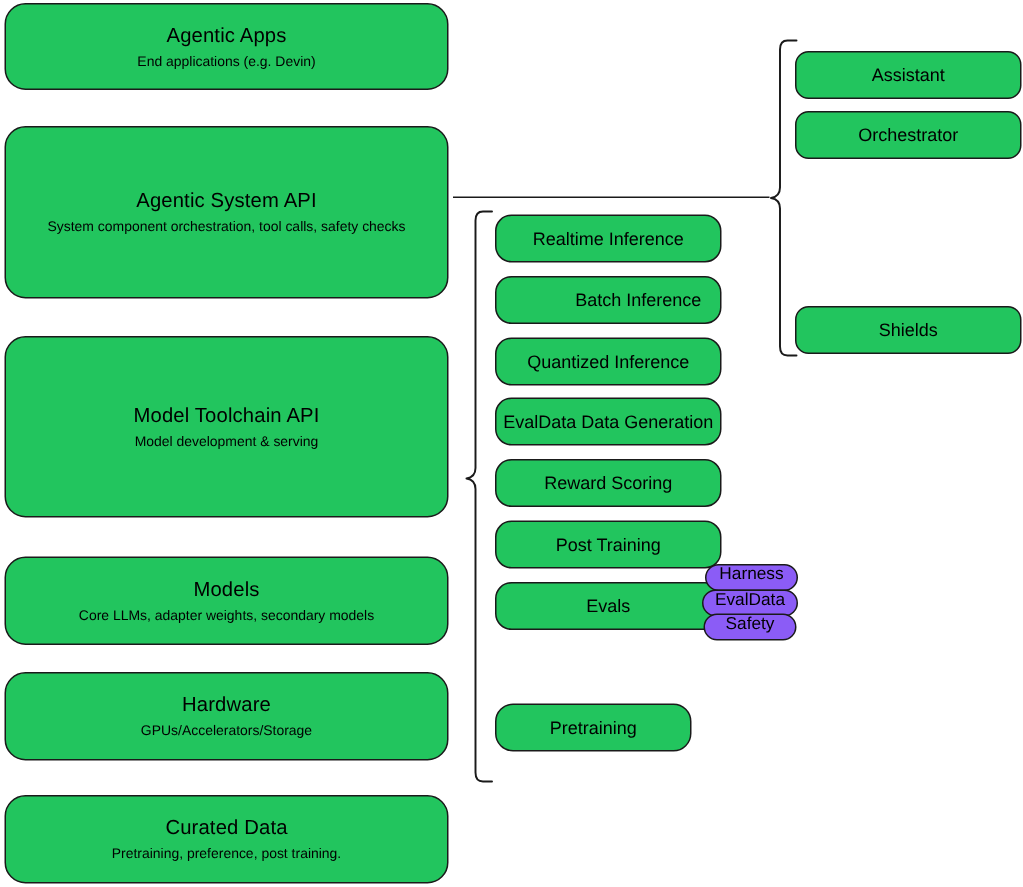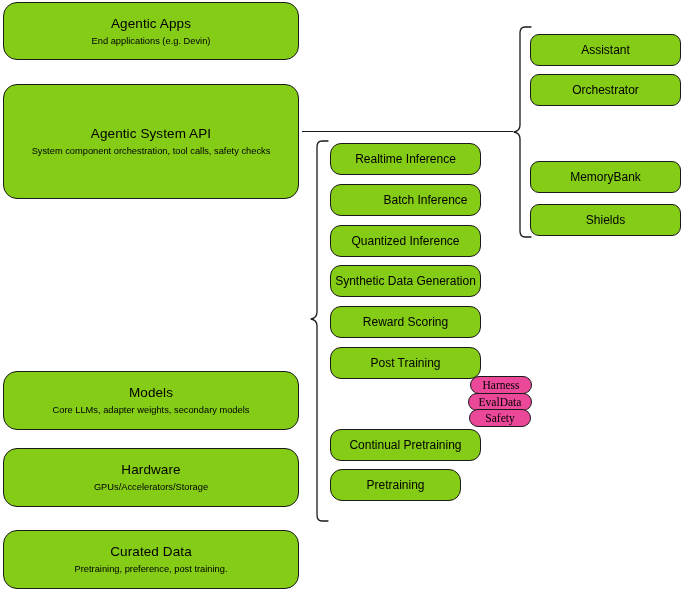--- a/index.html
+++ b/index.html
@@ -14,21 +14,21 @@
     height: 591px;
     background: #ffffff;
     font-family: "Liberation Sans", sans-serif;
     overflow: hidden;
   }
   .box {
     position: absolute;
     box-sizing: border-box;
     border: 1.3px solid #1a1a1a;
     border-radius: 12px;
-    background: #84cc16;
+    background: #22c55e;
     display: flex;
     flex-direction: column;
     align-items: center;
     justify-content: center;
     text-align: center;
     color: #000000;
   }
   .layer-box {
     border-radius: 14px;
   }
@@ -58,28 +58,27 @@
   .comp-label {
     font-size: 12px;
     line-height: 15px;
     color: #000;
   }
   .pill {
     position: absolute;
     box-sizing: border-box;
     border: 1.3px solid #1a1a1a;
     border-radius: 999px;
-    background: #ec4899;
+    background: #8b5cf6;
     display: flex;
-    align-items: center;
+    align-items: flex-start;
     justify-content: center;
     font-size: 11.5px;
     line-height: 13px;
     color: #000;
-    font-family: Liberation Serif, serif;
   }
   .connector {
     position: absolute;
     background: #1a1a1a;
   }
   svg.bracket {
     position: absolute;
     overflow: visible;
   }
   svg.bracket path {
@@ -98,20 +97,24 @@
   <div class="box layer-box" style="left:3px; top:2px; width:296px; height:58px;">
     <div class="layer-title">Agentic Apps</div>
     <div class="layer-sub">End applications (e.g. Devin)</div>
   </div>
 
   <div class="box layer-box" style="left:3px; top:84px; width:296px; height:115px;">
     <div class="layer-title">Agentic System API</div>
     <div class="layer-sub">System component orchestration, tool calls, safety checks</div>
   </div>
 
+  <div class="box layer-box" style="left:3px; top:224px; width:296px; height:121px;">
+    <div class="layer-title">Model Toolchain API</div>
+    <div class="layer-sub">Model development &amp; serving</div>
+  </div>
 
   <div class="box layer-box" style="left:3px; top:371px; width:296px; height:59px;">
     <div class="layer-title">Models</div>
     <div class="layer-sub">Core LLMs, adapter weights, secondary models</div>
   </div>
 
   <div class="box layer-box" style="left:3px; top:448px; width:296px; height:59px;">
     <div class="layer-title">Hardware</div>
     <div class="layer-sub">GPUs/Accelerators/Storage</div>
   </div>
@@ -130,30 +133,30 @@
   <div class="box cap-box" style="left:330px; top:143px; width:151px; height:32px;">
     <div class="cap-label">Realtime Inference</div>
   </div>
   <div class="box cap-box" style="left:330px; top:184px; width:151px; height:32px;padding-left:40px;">
     <div class="cap-label">Batch Inference</div>
   </div>
   <div class="box cap-box" style="left:330px; top:225px; width:151px; height:32px;">
     <div class="cap-label">Quantized Inference</div>
   </div>
   <div class="box cap-box" style="left:330px; top:265px; width:151px; height:32px;">
-    <div class="cap-label">Synthetic Data Generation</div>
+    <div class="cap-label">EvalData Data Generation</div>
   </div>
   <div class="box cap-box" style="left:330px; top:306px; width:151px; height:32px;">
     <div class="cap-label">Reward Scoring</div>
   </div>
   <div class="box cap-box" style="left:330px; top:347px; width:151px; height:32px;">
     <div class="cap-label">Post Training</div>
   </div>
-  <div class="box cap-box" style="left:330px; top:429px; width:151px; height:32px;">
-    <div class="cap-label">Continual Pretraining</div>
+  <div class="box cap-box" style="left:330px; top:388px; width:151px; height:32px;">
+    <div class="cap-label">Evals</div>
   </div>
   <div class="box cap-box" style="left:330px; top:469px; width:131px; height:32px;border-radius:12px;">
     <div class="cap-label">Pretraining</div>
   </div>
 
   <div class="pill" style="left:470px; top:376px; width:62px; height:18px;">
     <span>Harness</span>
   </div>
   <div class="pill" style="left:468px; top:393px; width:64px; height:18px;">
     <span>EvalData</span>
@@ -165,20 +168,17 @@
   <svg class="bracket" style="left:511px; top:26px;" width="22" height="212" viewBox="0 0 22 212">
     <path d="M20 1 L14 1 Q9 1 9 7 L9 99 Q9 105 3 106 Q9 107 9 113 L9 205 Q9 211 14 211 L20 211"></path>
   </svg>
 
   <div class="box comp-box" style="left:530px; top:34px; width:151px; height:32px;">
     <div class="comp-label">Assistant</div>
   </div>
   <div class="box comp-box" style="left:530px; top:74px; width:151px; height:32px;">
     <div class="comp-label">Orchestrator</div>
   </div>
-  <div class="box comp-box" style="left:530px; top:161px; width:151px; height:32px;">
-    <div class="comp-label">MemoryBank</div>
-  </div>
   <div class="box comp-box" style="left:530px; top:204px; width:151px; height:32px;">
     <div class="comp-label">Shields</div>
   </div>
 
 </div>
 
 </body></html>

